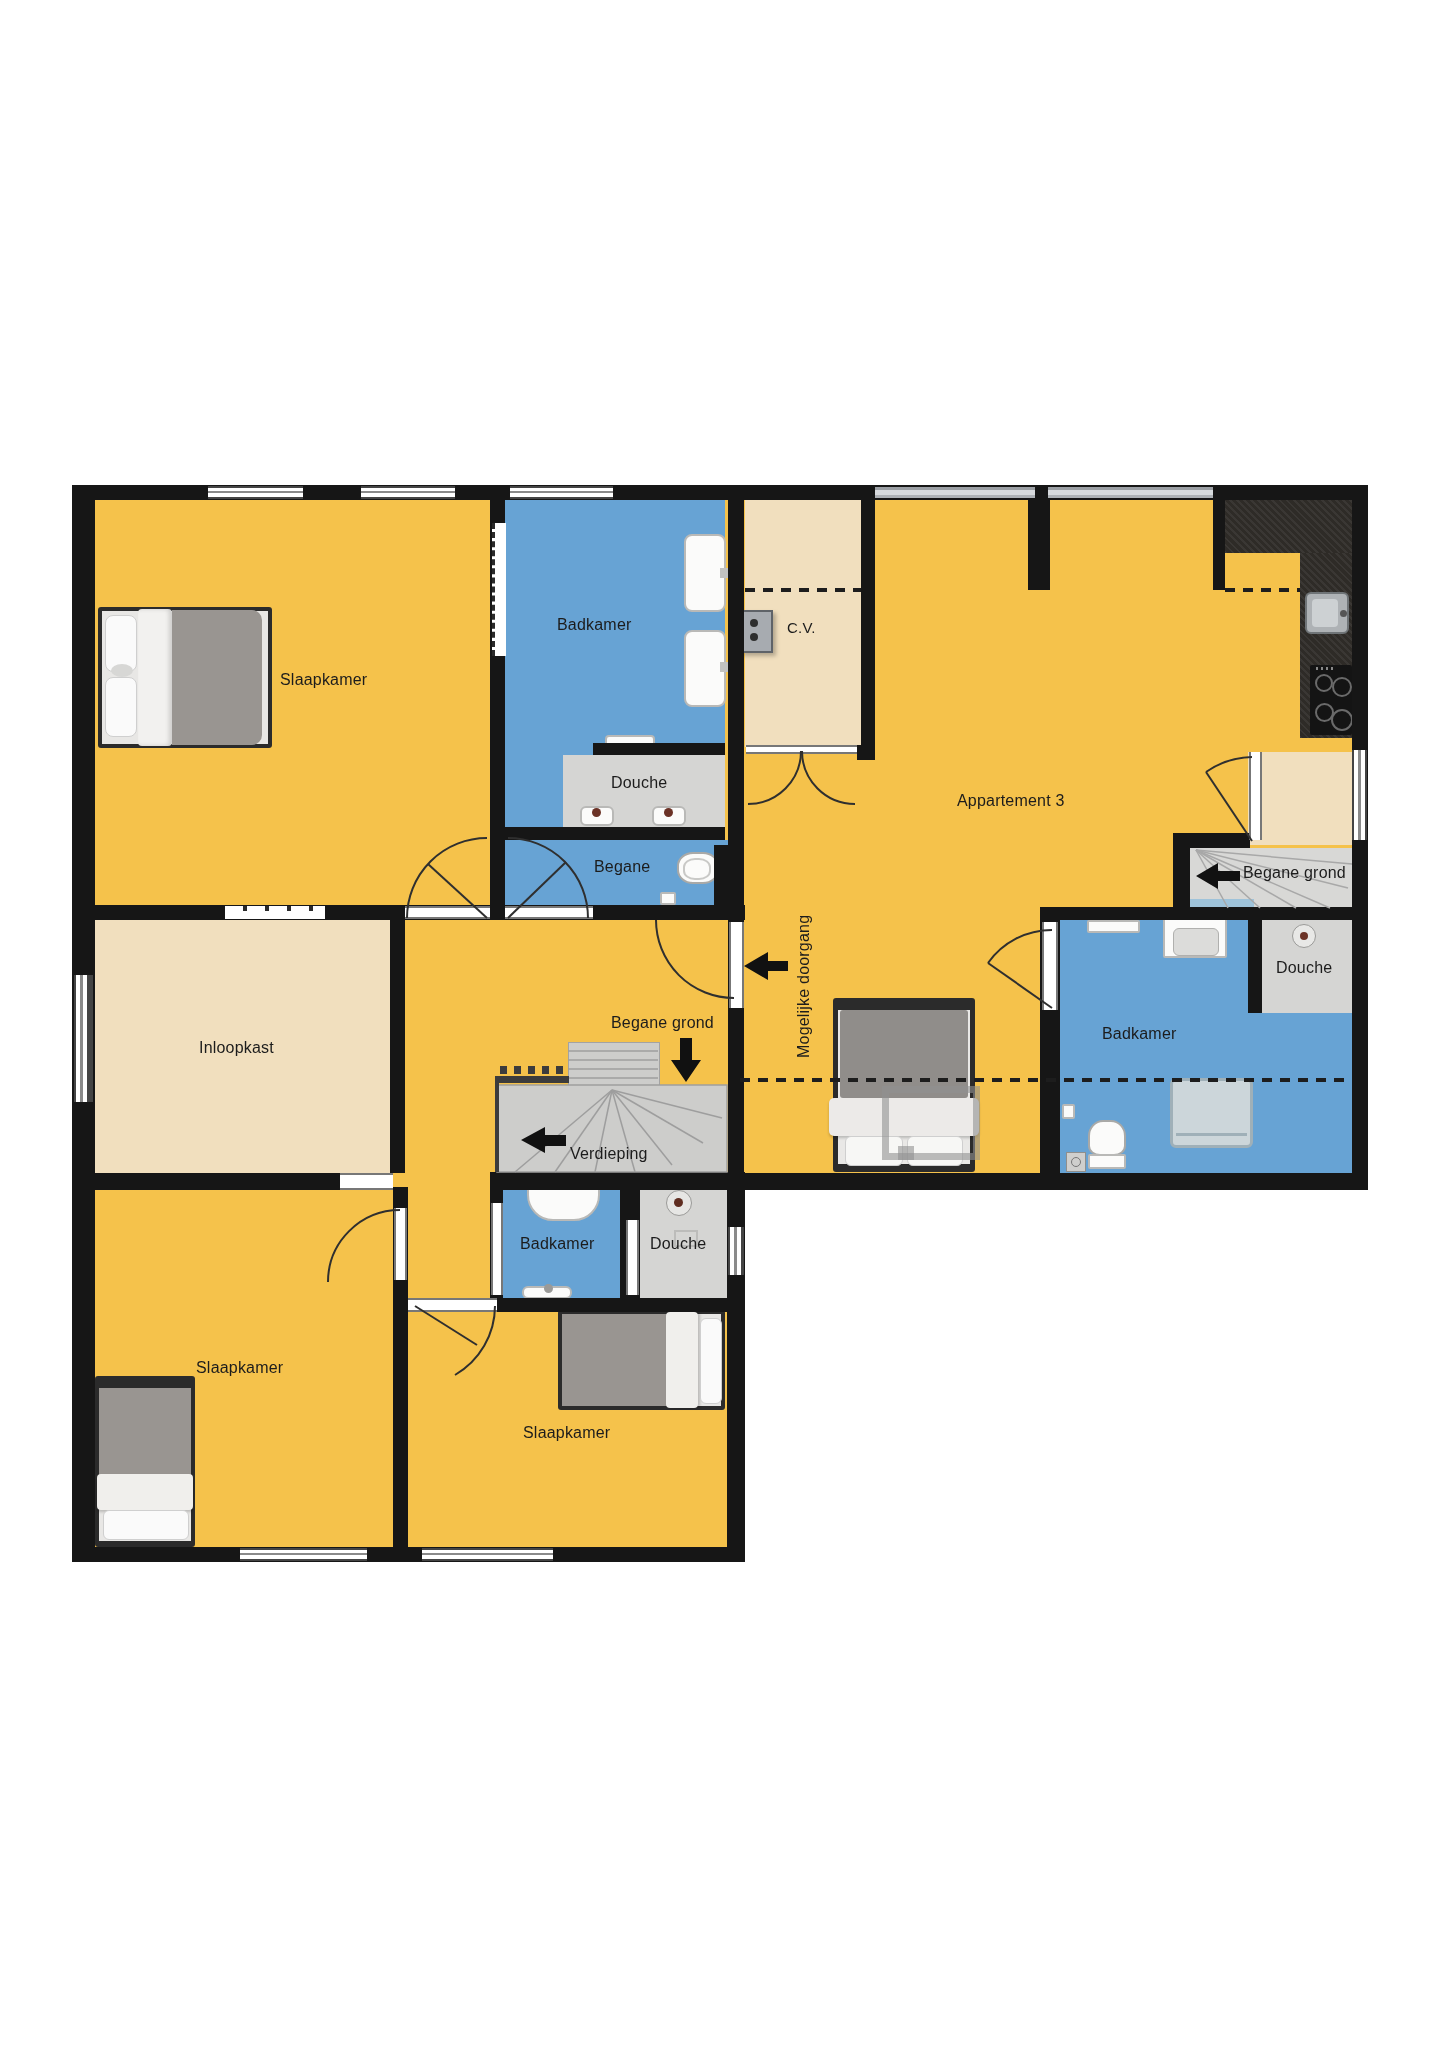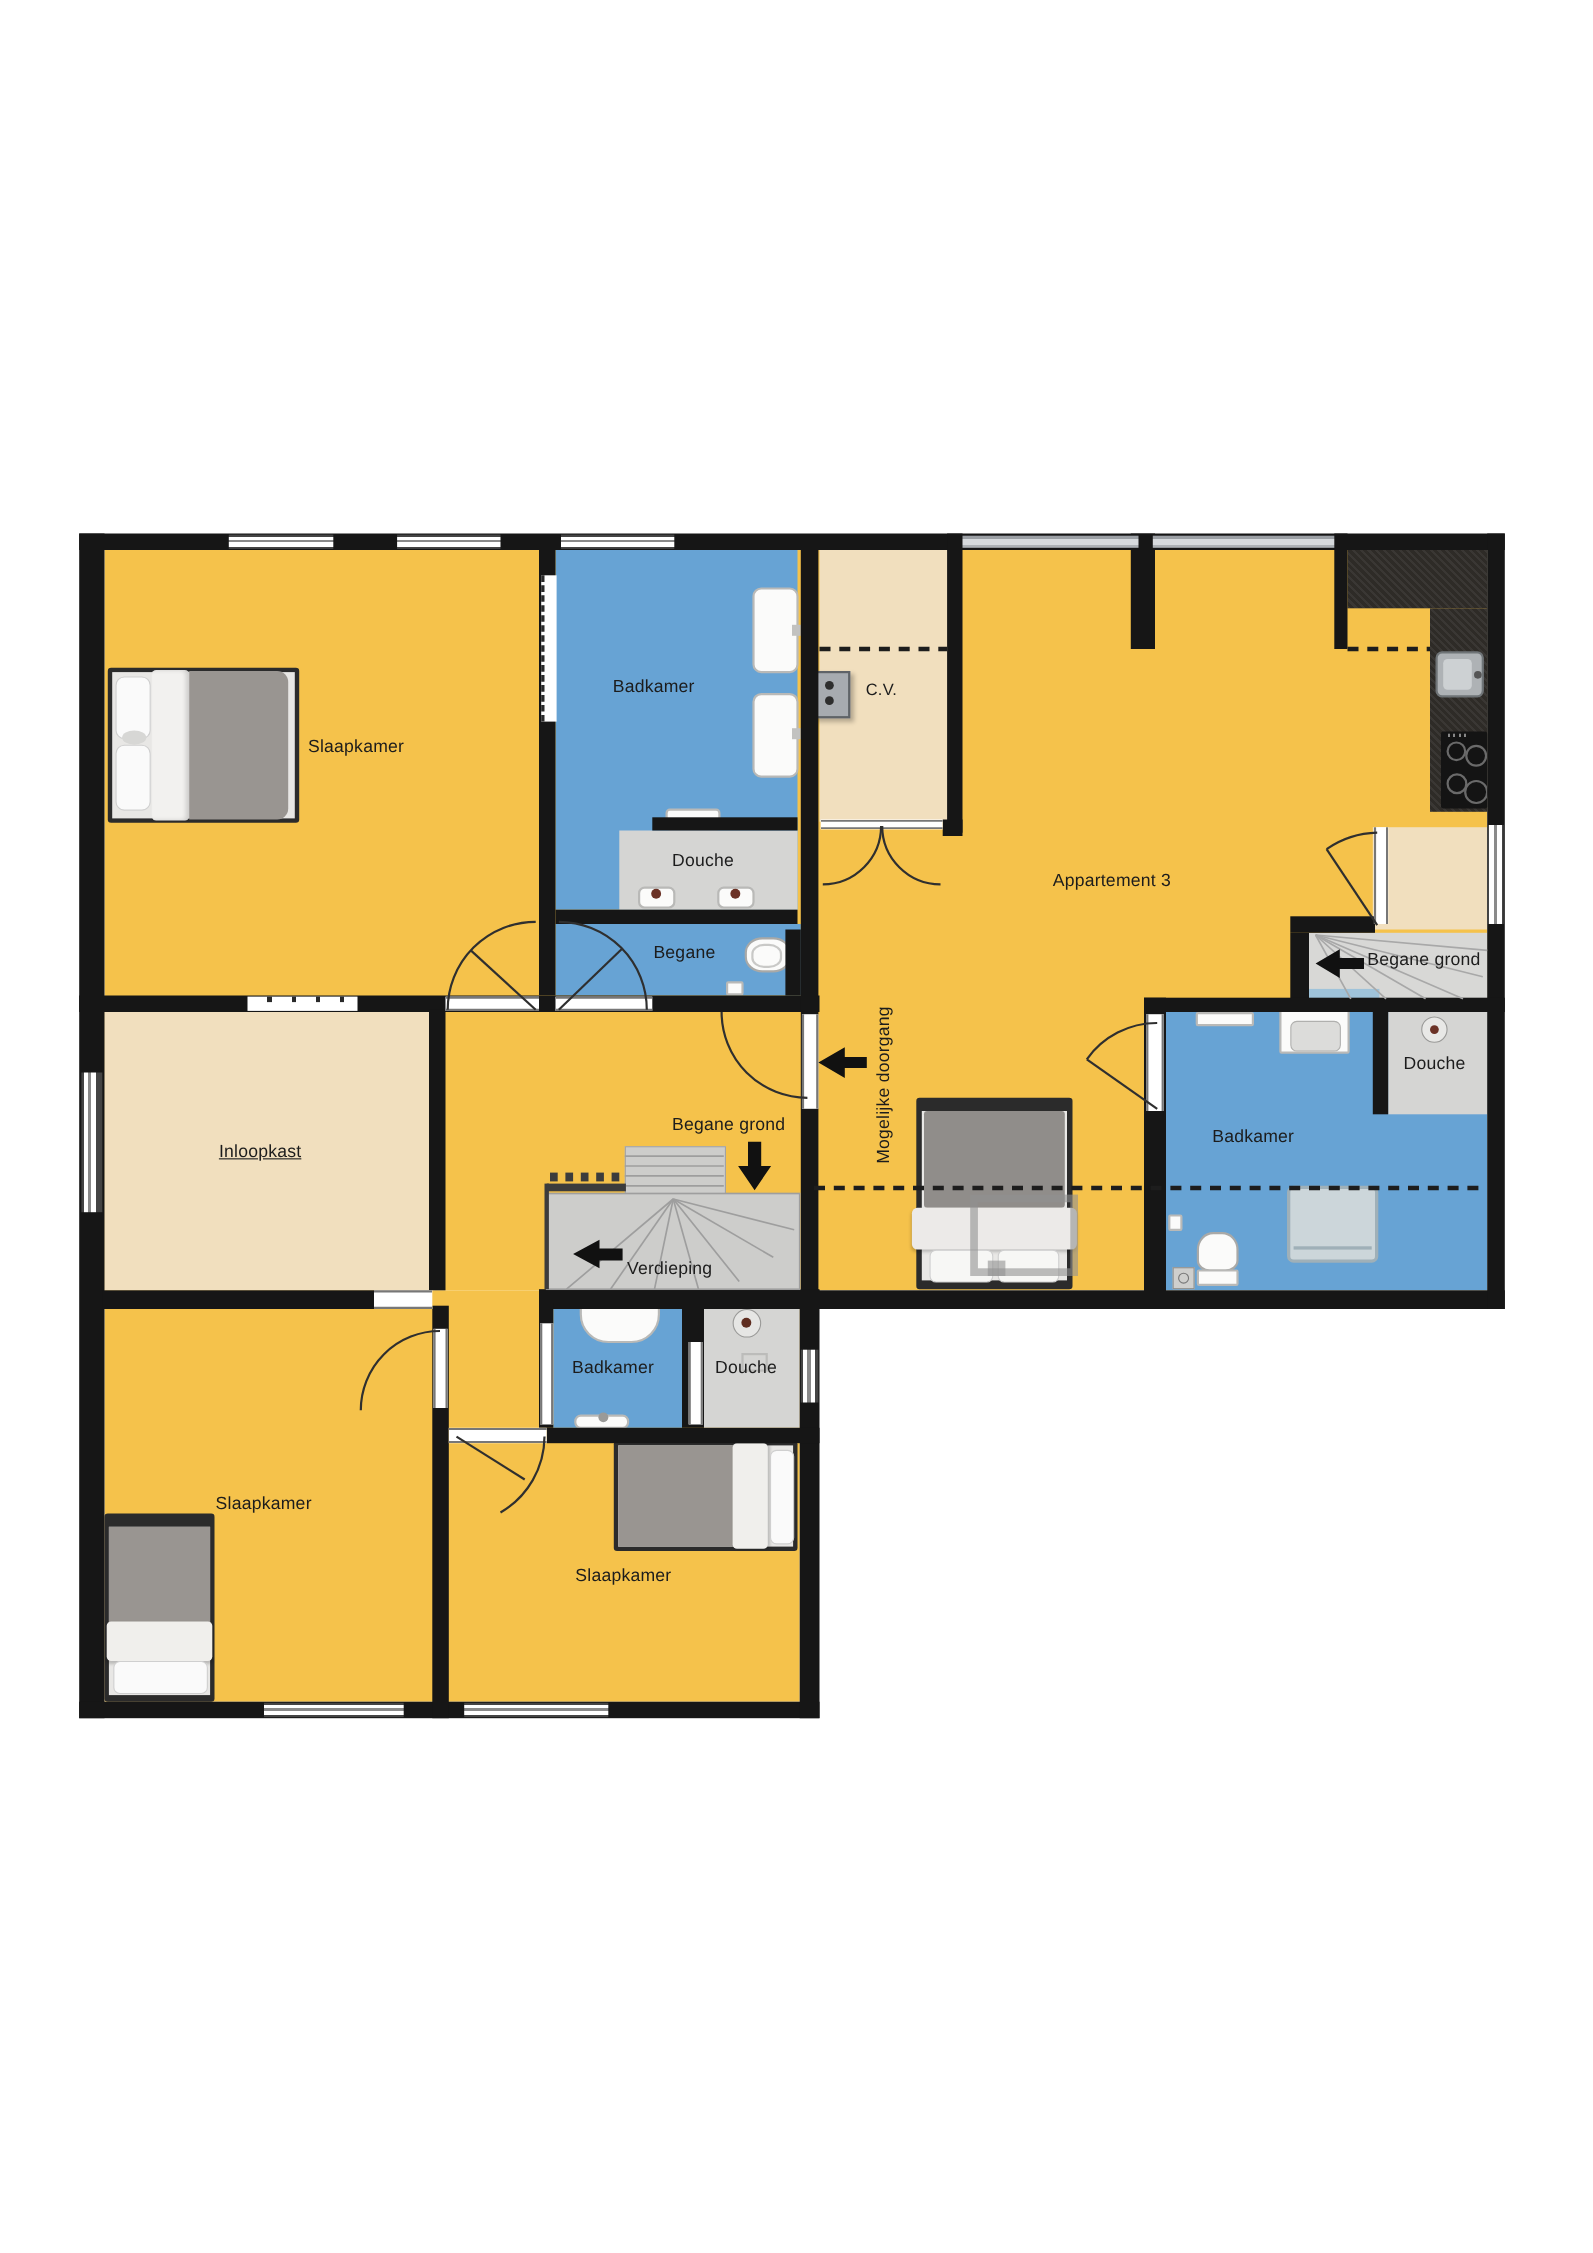--- a/index.html
+++ b/index.html
@@ -263,21 +263,21 @@
   <div class="abs lbl" style="left:280px;top:671px;">Slaapkamer</div>
   <div class="abs lbl" style="left:557px;top:616px;">Badkamer</div>
   <div class="abs lbl" style="left:611px;top:774px;">Douche</div>
   <div class="abs lbl" style="left:594px;top:858px;">Begane</div>
   <div class="abs lbl" style="left:787px;top:619px;font-size:15px;">C.V.</div>
   <div class="abs lbl" style="left:957px;top:792px;">Appartement 3</div>
   <div class="abs lbl" style="left:1243px;top:864px;">Begane grond</div>
   <div class="abs lbl" style="left:1276px;top:959px;">Douche</div>
   <div class="abs lbl" style="left:1102px;top:1025px;">Badkamer</div>
   <div class="abs lbl lbl-v" style="left:795px;top:890px;height:168px;">Mogelijke doorgang</div>
-  <div class="abs lbl" style="left:199px;top:1039px;text-decoration:underline;">Inloopkast</div>
+  <div class="abs lbl" style="left:199px;top:1039px;">Inloopkast</div>
   <div class="abs lbl" style="left:611px;top:1014px;">Begane grond</div>
   <div class="abs lbl" style="left:570px;top:1128px;margin-top:17px;">Verdieping</div>
   <div class="abs lbl" style="left:520px;top:1235px;">Badkamer</div>
   <div class="abs lbl" style="left:650px;top:1235px;">Douche</div>
   <div class="abs lbl" style="left:196px;top:1359px;">Slaapkamer</div>
   <div class="abs lbl" style="left:523px;top:1424px;">Slaapkamer</div>
 
 </div>
 
 </body></html>

